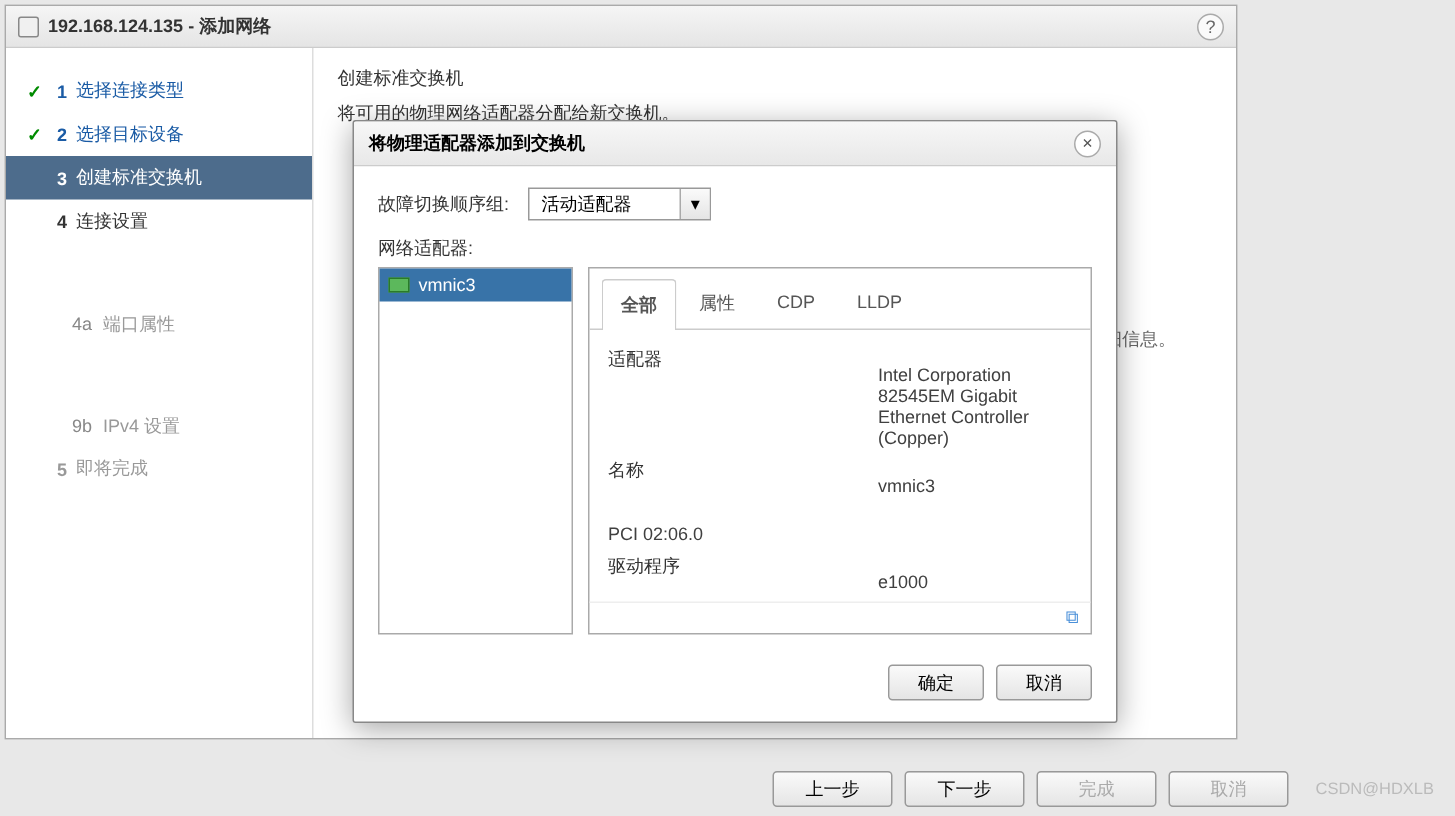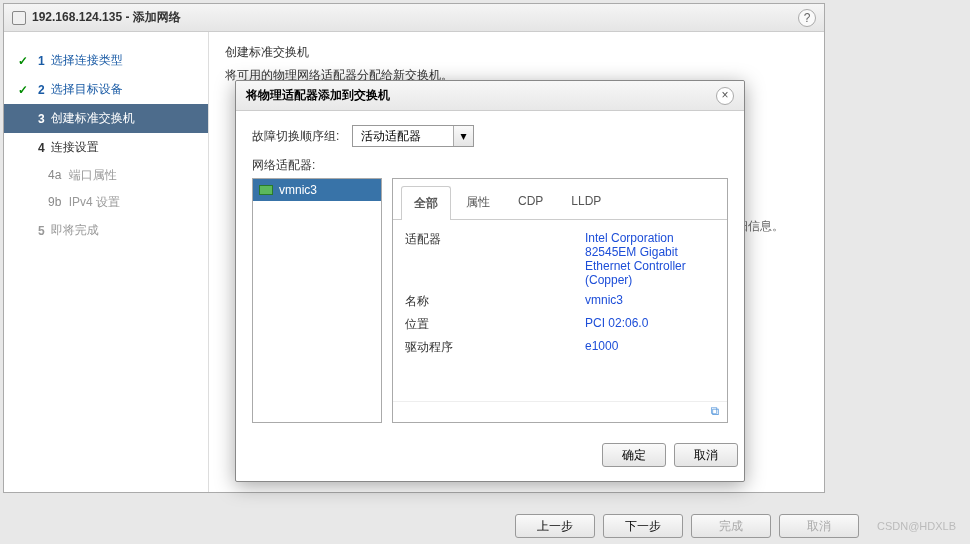--- a/index.html
+++ b/index.html
@@ -15,21 +15,21 @@
     .body { display: flex; height: calc(100% - 28px); }
     
     .sidebar { width: 205px; background: #fff; border-right: 1px solid #ddd; padding: 14px 0; }
     .step { display: flex; align-items: center; padding: 6px 14px; color: #333; cursor: pointer; }
     .step .chk { width: 14px; color: #008b00; font-weight: bold; margin-right: 6px; }
     .step.completed { color: #1a5ba5; }
     .step.active { background: #4d6c8c; color: #fff; }
     .step.active .num { color: #fff; }
     .step.future { color: #999; }
     .step .num { font-weight: bold; margin-right: 6px; }
-    .substep { padding: 5px 14px 5px 44px; color: #999; }
+    .substep { padding: 5px 14px 5px 44px; color: #999; margin-top: 41px; }
     .substep .subnum { margin-right: 4px; color: #888; }
     
     .main { flex: 1; padding: 12px 16px; position: relative; }
     .main-title { color: #333; margin-bottom: 6px; }
     .main-sub { color: #333; }
     .detail-hint { position: absolute; right: 40px; top: 186px; color: #666; }
     
     .dialog { position: absolute; left: 235px; top: 80px; width: 510px; background: #fff; border: 1px solid #888; box-shadow: 0 4px 20px rgba(0,0,0,0.35); border-radius: 2px; }
     .dlg-title { height: 30px; background: linear-gradient(#f7f7f7, #e8e8e8); border-bottom: 1px solid #ccc; display: flex; align-items: center; padding: 0 10px; border-radius: 2px 2px 0 0; justify-content: flex-end; }
     .dlg-title span { font-weight: bold; flex: 1; }
@@ -47,25 +47,25 @@
     .nic-item { background: #3873a8; color: #fff; padding: 4px 6px; display: flex; align-items: center; gap: 6px; }
     .nic-icon { width: 14px; height: 10px; background: #5cb85c; border: 1px solid #2a7a2a; }
     
     .right-pane { flex: 1; height: 245px; border: 1px solid #aaa; background: #fff; display: flex; flex-direction: column; }
     .tabs { display: flex; border-bottom: 1px solid #ccc; padding: 6px 8px 0; gap: 2px; }
     .tab { padding: 8px 12px; border: 1px solid transparent; border-bottom: none; color: #555; cursor: pointer; border-radius: 3px 3px 0 0; }
     .tab.active { border-color: #ccc; background: #fff; font-weight: bold; position: relative; top: 1px; }
     .tab-content { flex: 1; overflow-y: scroll; padding: 8px 4px 8px 12px; }
     .prop-row { display: flex; padding: 3px 0; }
     .prop-label { width: 180px; color: #333; }
-    .prop-val { color: #1d4ed8; }
+    .prop-val { color: #404040; margin-top: 12px; }
     .copy-icon { text-align: right; padding: 2px 8px; border-top: 1px solid #eee; }
     .copy-icon span { display: inline-block; width: 16px; height: 16px; color: #4a90d9; cursor: pointer; }
     
-    .dlg-footer { padding: 10px 6px 14px; text-align: right; display: flex; justify-content: flex-end; gap: 8px; }
+    .dlg-footer { padding: 10px 16px 14px; text-align: right; display: flex; justify-content: flex-end; gap: 8px; }
     .btn { min-width: 64px; height: 24px; border: 1px solid #999; background: linear-gradient(#fafafa,#e5e5e5); border-radius: 3px; cursor: pointer; padding: 0 14px; }
     
     .footer-bar { position: absolute; bottom: 6px; right: 14px; display: flex; gap: 8px; align-items: center; }
     .footer-bar .btn { min-width: 80px; }
     .btn.disabled { color: #aaa; cursor: default; }
     .watermark { color: #bbb; margin-left: 10px; font-size: 11px; }
     
     ::-webkit-scrollbar { width: 16px; }
     ::-webkit-scrollbar-track { background: #f0f0f0; }
     ::-webkit-scrollbar-thumb { background: #c0c0c0; border: 1px solid #aaa; }
@@ -158,21 +158,20 @@
         <div class="tab-content">
           <div class="prop-row">
             <div class="prop-label">适配器</div>
             <div class="prop-val" style="width:110px">Intel Corporation 82545EM Gigabit Ethernet Controller (Copper)</div>
           </div>
           <div class="prop-row">
             <div class="prop-label">名称</div>
             <div class="prop-val">vmnic3</div>
           </div>
           <div class="prop-row">
-            <div class="prop-label">位置</div>
             <div class="prop-val">PCI 02:06.0</div>
           </div>
           <div class="prop-row">
             <div class="prop-label">驱动程序</div>
             <div class="prop-val">e1000</div>
           </div>
         </div>
         <div class="copy-icon">
           <span>⧉</span>
         </div>

